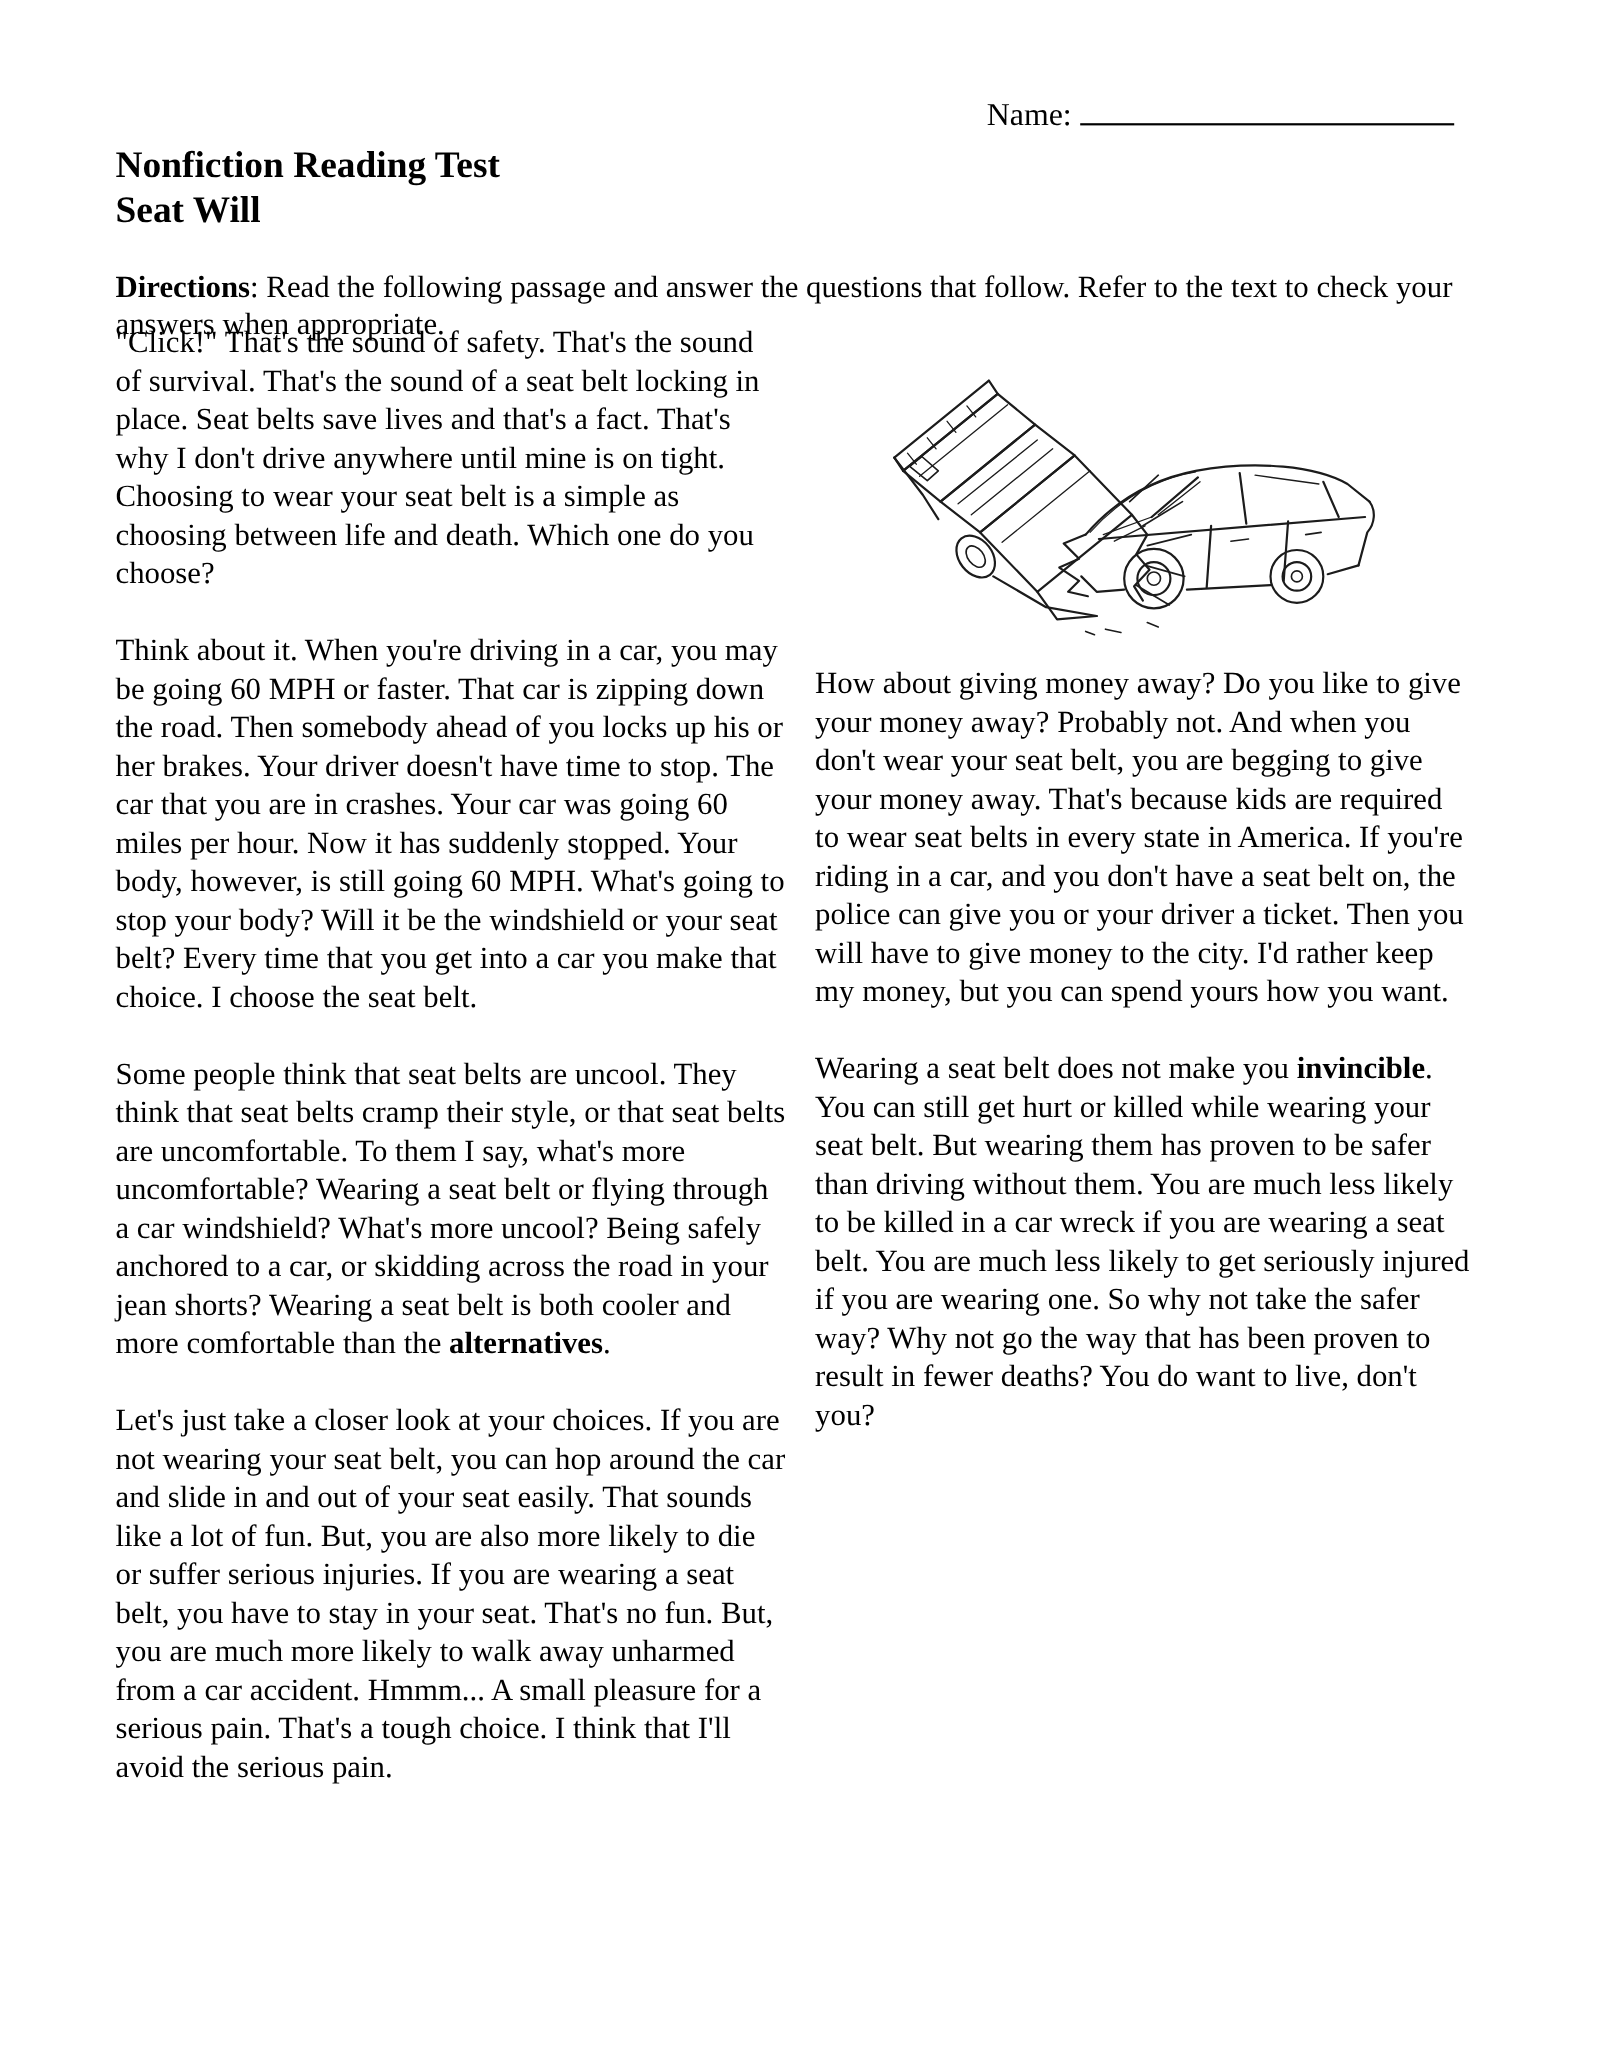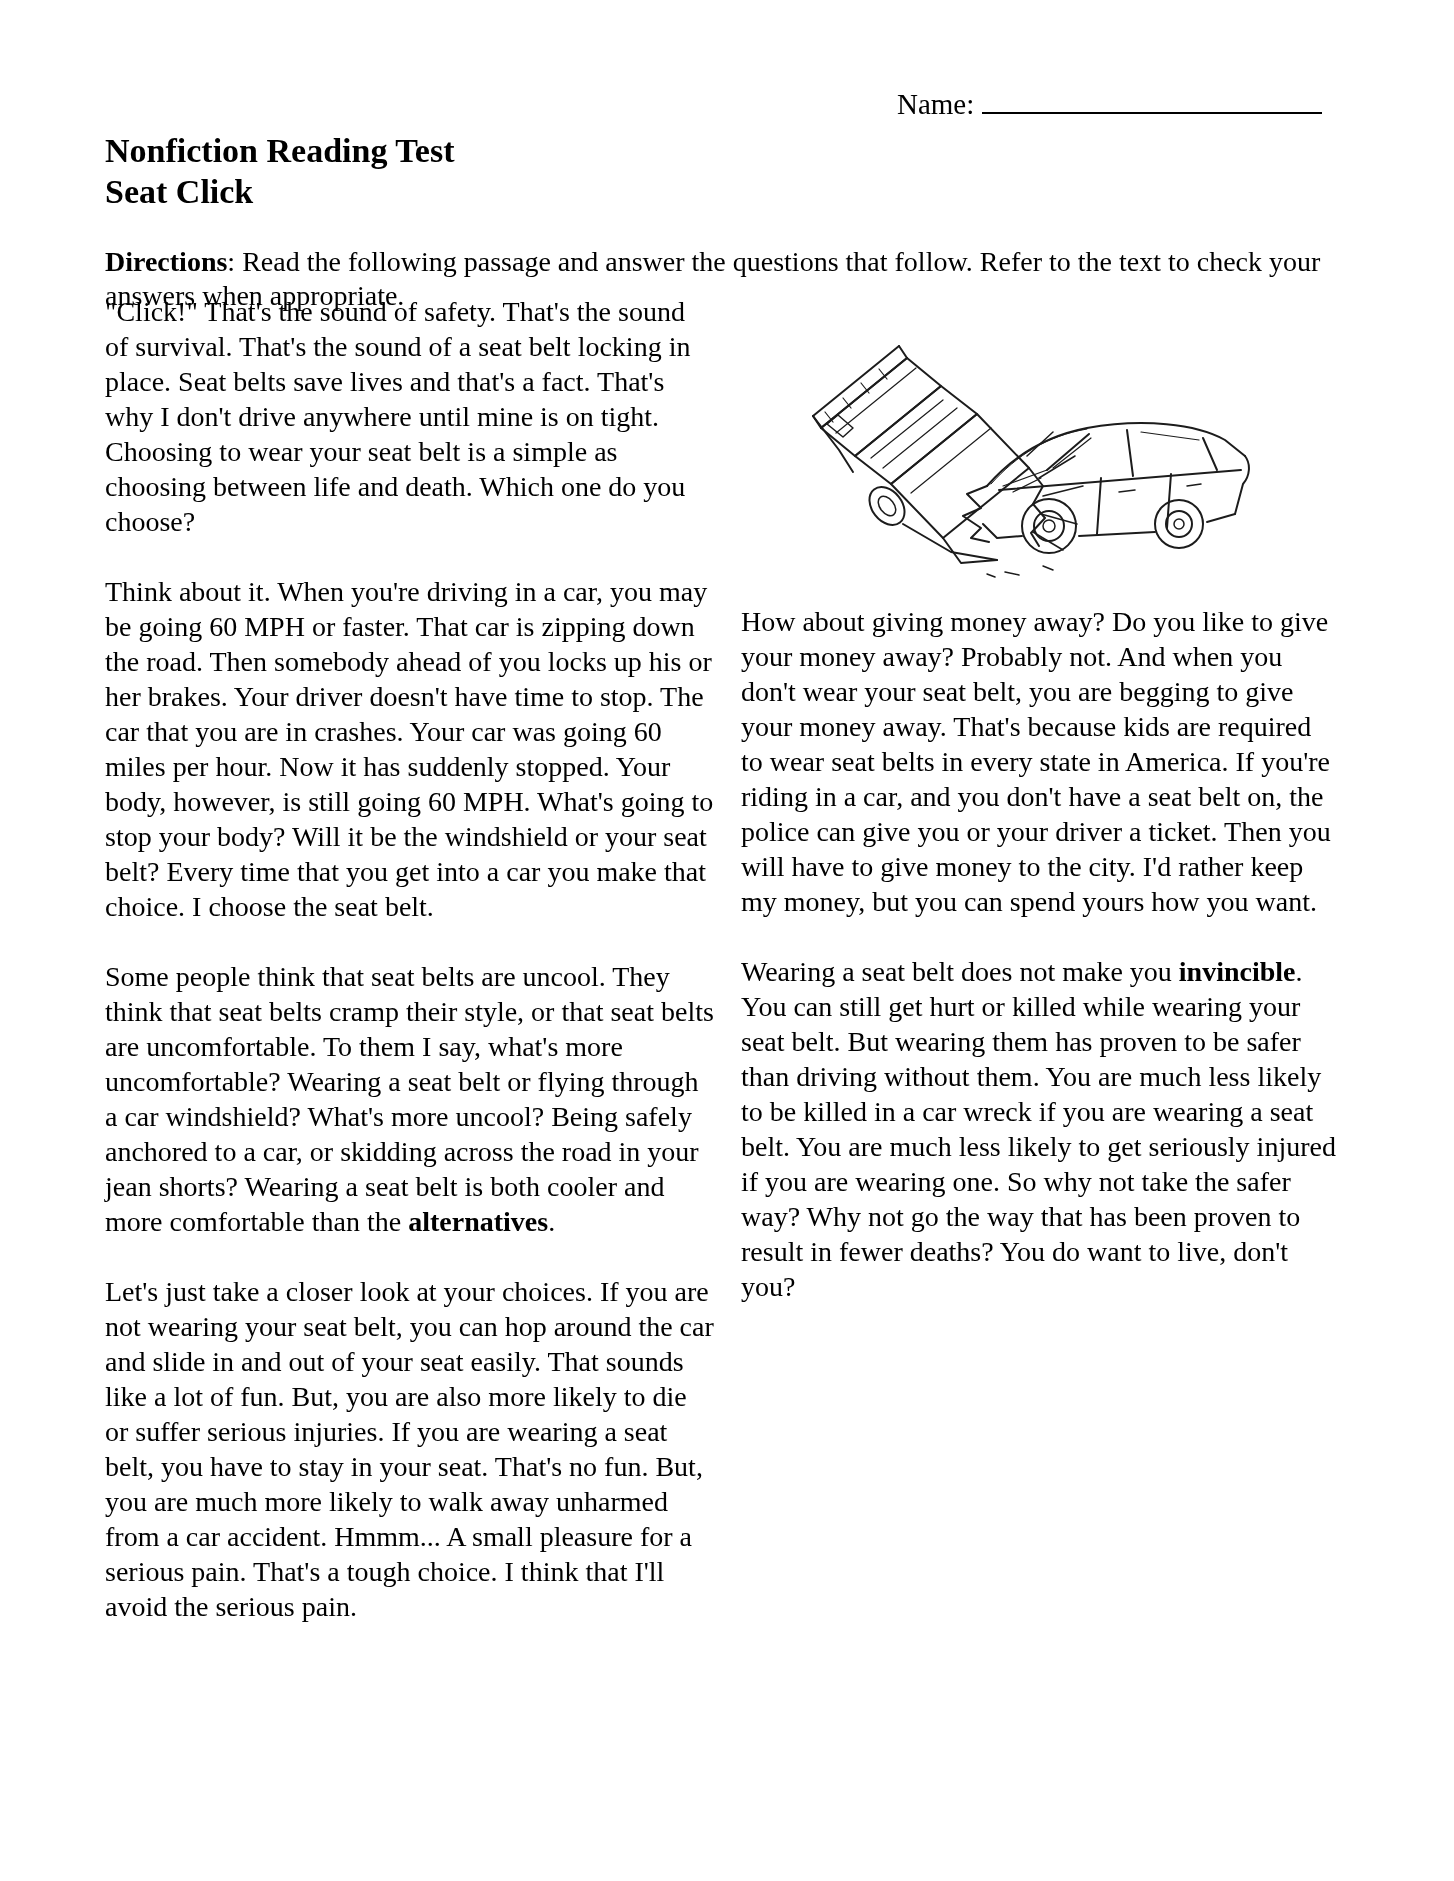--- a/index.html
+++ b/index.html
@@ -29,21 +29,21 @@
 <body>
 
 <div>
 
   <div class="name-row">
     <span>Name:</span><span class="name-line"></span>
   </div>
 
   <div class="titles">
     <div>Nonfiction Reading Test</div>
-    <div>Seat Click</div>
+    <div>Seat Will</div>
   </div>
 
   <p class="directions"><b>Directions</b><span>: Read the following passage and answer the questions that follow. Refer to the text to check your answers when appropriate.</span></p>
 
   <div class="columns">
 
     <div class="col col-left">
       <p><span>"Click!" That's the sound of safety. That's the sound of survival. That's the sound of a seat belt locking in place. Seat belts save lives and that's a fact. That's why I don't drive anywhere until mine is on tight. Choosing to wear your seat belt is a simple as choosing between life and death. Which one do you choose?</span></p>
       <p><span>Think about it. When you're driving in a car, you may be going 60 MPH or faster. That car is zipping down the road. Then somebody ahead of you locks up his or her brakes. Your driver doesn't have time to stop. The car that you are in crashes. Your car was going 60 miles per hour. Now it has suddenly stopped. Your body, however, is still going 60 MPH. What's going to stop your body? Will it be the windshield or your seat belt? Every time that you get into a car you make that choice. I choose the seat belt.</span></p>
       <p><span>Some people think that seat belts are uncool. They think that seat belts cramp their style, or that seat belts are uncomfortable. To them I say, what's more uncomfortable? Wearing a seat belt or flying through a car windshield? What's more uncool? Being safely anchored to a car, or skidding across the road in your jean shorts? Wearing a seat belt is both cooler and more comfortable than the </span><b>alternatives</b><span>.</span></p>

